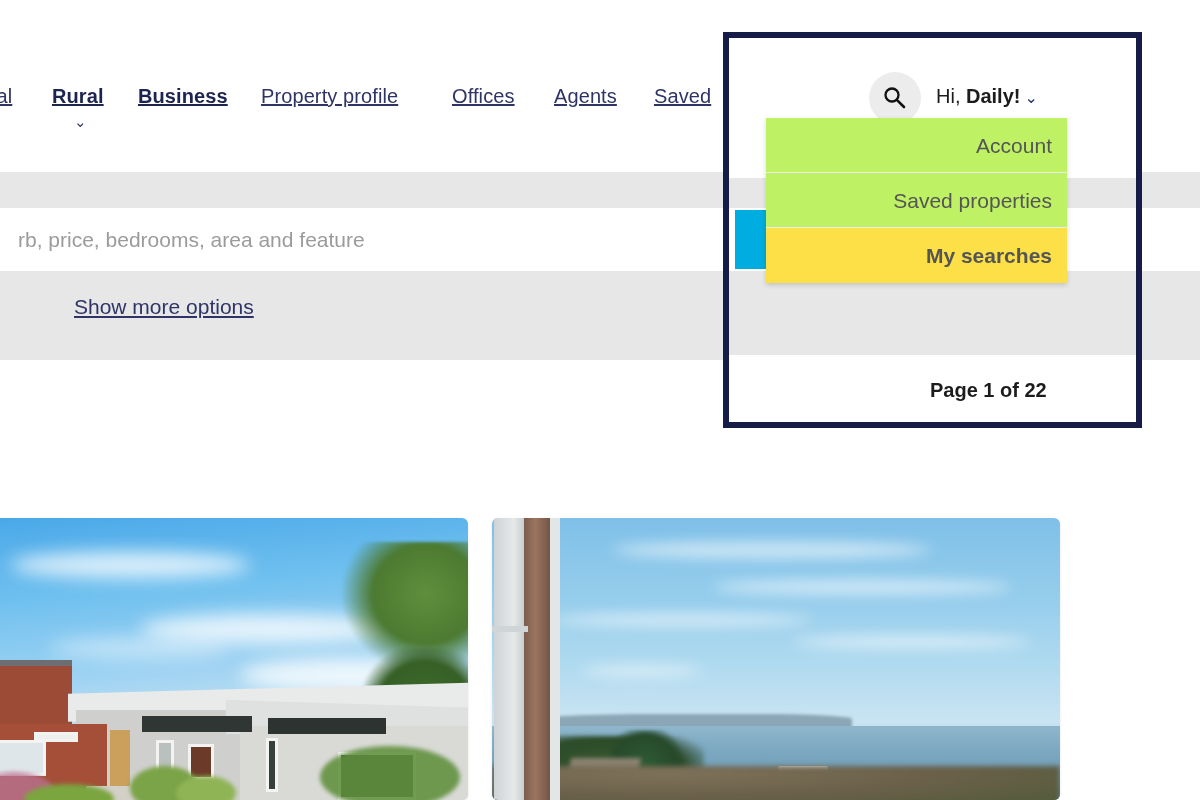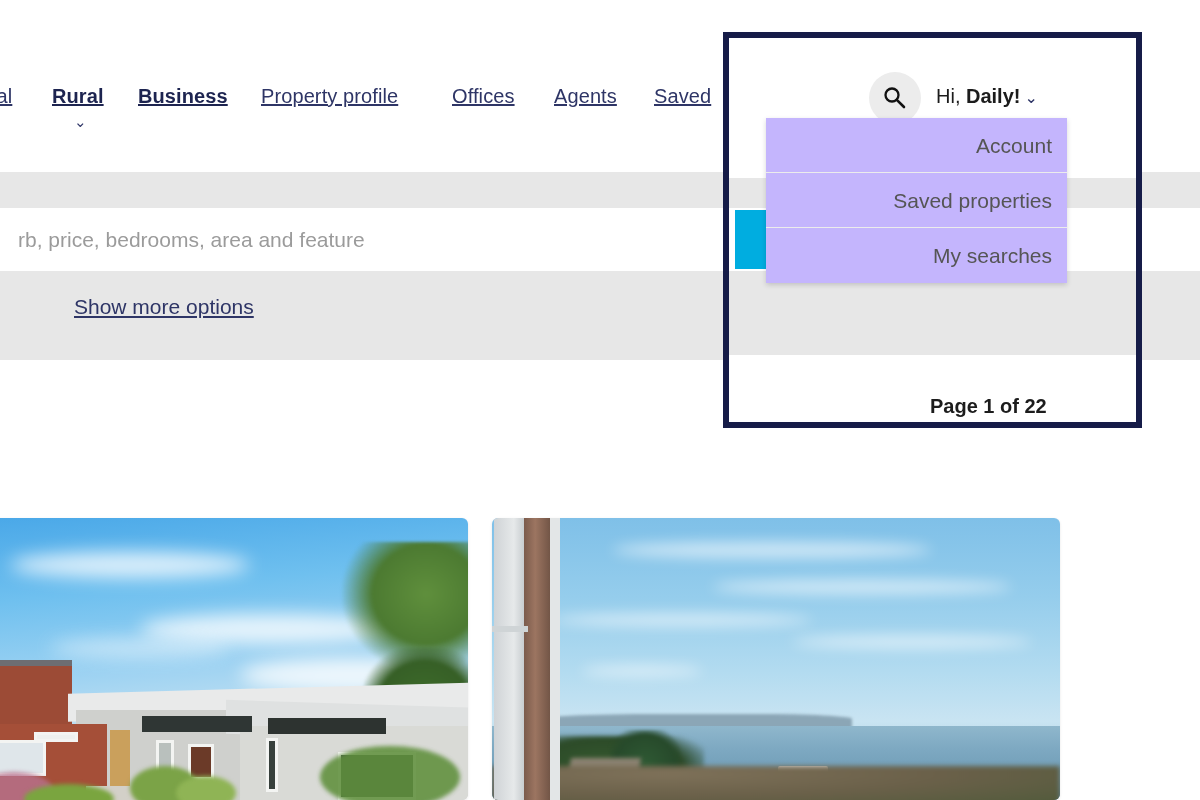--- a/index.html
+++ b/index.html
@@ -162,38 +162,37 @@
     box-shadow: 0 2px 5px rgba(0,0,0,0.16);
     z-index: 30;
   }
   .dd-item {
     height: 55px;
     line-height: 55px;
     text-align: right;
     padding-right: 15px;
     font-size: 21px;
     color: #555555;
-    background: #c4b5fd;
+    background: #bef264;
     border-bottom: 1px solid #ececec;
     cursor: pointer;
     white-space: nowrap;
   }
   .dd-item:last-child { border-bottom: none; }
-  .dd-item.active { background: #c4b5fd; }
+  .dd-item.active { background: #fde047; font-weight: bold; }
 
   
   .page-indicator {
     position: absolute;
     left: 930px; top: 379px;
     font-size: 20px;
     font-weight: bold;
     color: #1c1c1c;
     white-space: nowrap;
     z-index: 20;
-    margin-top: 16px;
   }
 
   
   .freq-select {
     position: absolute;
     left: 8px; top: 412px;
     width: 150px; height: 56px;
     background: #ffffff;
     border: 1px solid #bdbdbd;
     border-radius: 8px;

